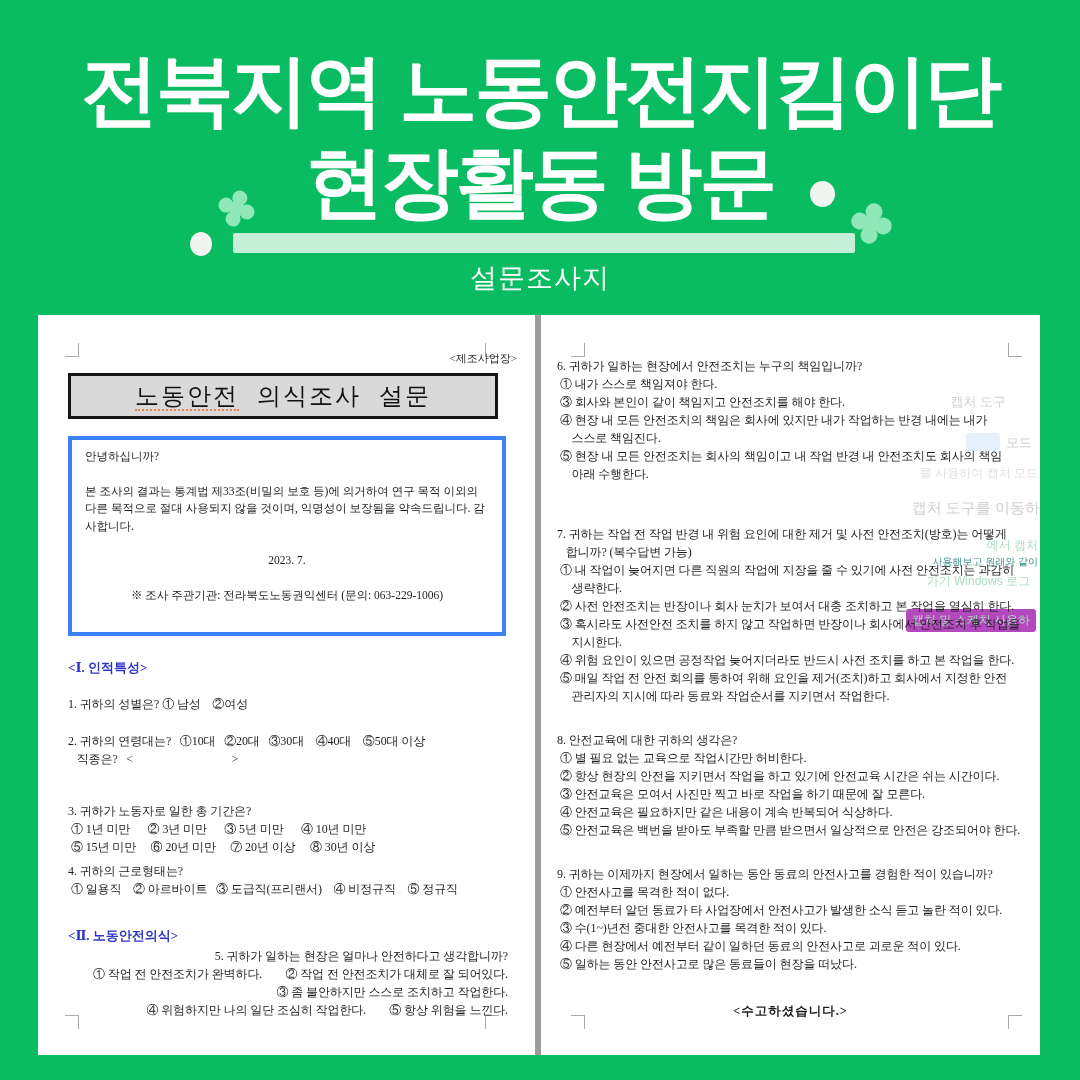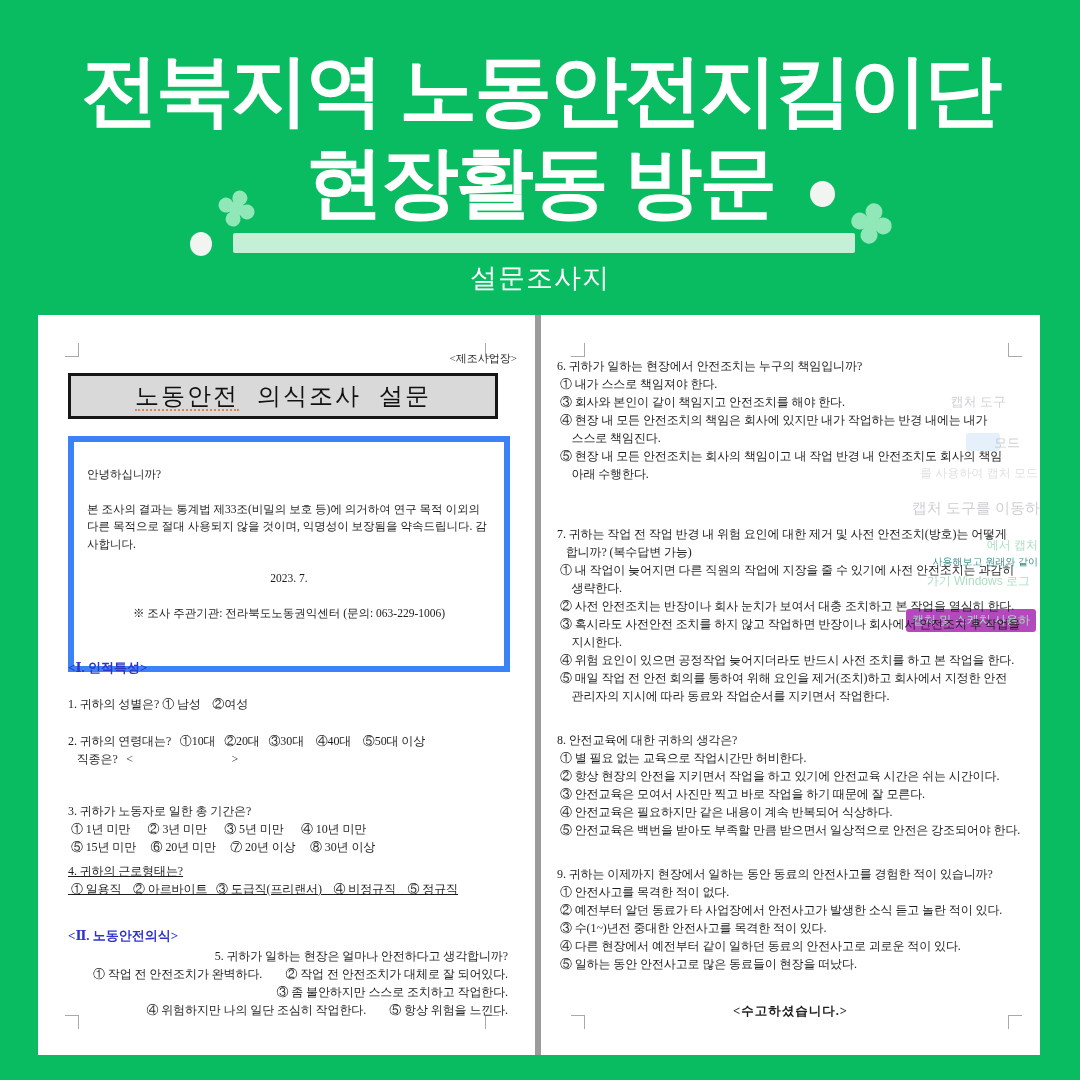--- a/index.html
+++ b/index.html
@@ -39,46 +39,46 @@
   .cm.br{border-left-width:1px;border-top-width:1px;}
 
   .corner-label{position:absolute;top:36px;right:18px;font-size:11px;color:#2b2b2b;}
 
   .doc-title-box{position:absolute;left:30px;top:58px;width:424px;height:40px;
         background:#d9d9d9;border:3px solid #161616;text-align:center;
         font-size:24px;letter-spacing:2px;word-spacing:10px;line-height:40px;color:#111;}
   .sp-underline{border-bottom:2px dotted #e2834b;}
 
   .intro-box{position:absolute;left:30px;top:121px;width:404px;height:176px;
-        border:6px solid #3b82f6;padding:24px 13px;font-size:11.5px;line-height:17.5px;}
+        border:4px solid #3b82f6;padding:8px 13px;font-size:11.5px;line-height:17.5px;}
   .ipara{margin:0;}
   .gap{height:17px;}
   .icenter{text-align:center;}
 
   .sec-heading{position:absolute;left:30px;color:#2d34c9;font-weight:bold;font-size:13px;
         border-bottom:0;letter-spacing:0;}
   .s1{top:344px;}
   .s2{top:612px;}
 
   .qblock{position:absolute;left:30px;width:440px;}
   .page-right .qblock{left:16px;width:474px;}
   .ln{white-space:pre-wrap;font-size:12px;line-height:18px;color:#1c1c1c;letter-spacing:-0.1px;}
 
-  .q1{top:380px;} .q2{top:417px;} .q3{top:475px;margin-top:12px;} .q4{top:547px;text-decoration:underline;} .q5{top:632px;text-align:right;}
+  .q1{top:380px;} .q2{top:417px;} .q3{top:475px;margin-top:12px;} .q4{top:547px;} .q5{top:632px;text-align:right;}
   .q6{top:42px;} .q7{top:210px;} .q8{top:416px;} .q9{top:550px;}
   .closing{position:absolute;left:0;top:688px;width:100%;text-align:center;
         font-weight:bold;font-size:12.5px;letter-spacing:1px;}
 
   
   .ghost{position:absolute;right:0;top:0;width:160px;height:400px;pointer-events:none;
         font-family:"Liberation Sans","DejaVu Sans",sans-serif;}
   .ghost div{position:absolute;white-space:nowrap;}
   .g-title{top:78px;right:34px;color:#9aa0a6;opacity:.5;font-size:13px;}
   .g-chip{top:118px;right:40px;width:34px;height:18px;background:#cfe4f7;opacity:.55;border-radius:3px;}
-  .g-mode{top:119px;right:20px;color:#9aa0a6;opacity:.5;font-size:13px;}
+  .g-mode{top:119px;right:8px;color:#9aa0a6;opacity:.5;font-size:13px;}
   .g-hint{top:150px;right:2px;color:#b9bdc1;opacity:.45;font-size:12px;}
   .g-move{top:184px;right:0;color:#9aa0a6;opacity:.5;font-size:15px;}
   .g-l1{top:222px;right:2px;color:#9fd8b8;opacity:.85;font-size:12px;}
   .g-l2{top:240px;right:2px;color:#0f766e;opacity:.85;font-size:10px;}
   .g-l3{top:258px;right:10px;color:#9fd8b8;opacity:.85;font-size:12px;}
   .g-sketch{top:294px;right:4px;color:#8fd4ad;background:#a21caf;opacity:.8;
         font-size:12px;padding:3px 6px;border-radius:3px;}
 </style>
 </head>
 <body>

